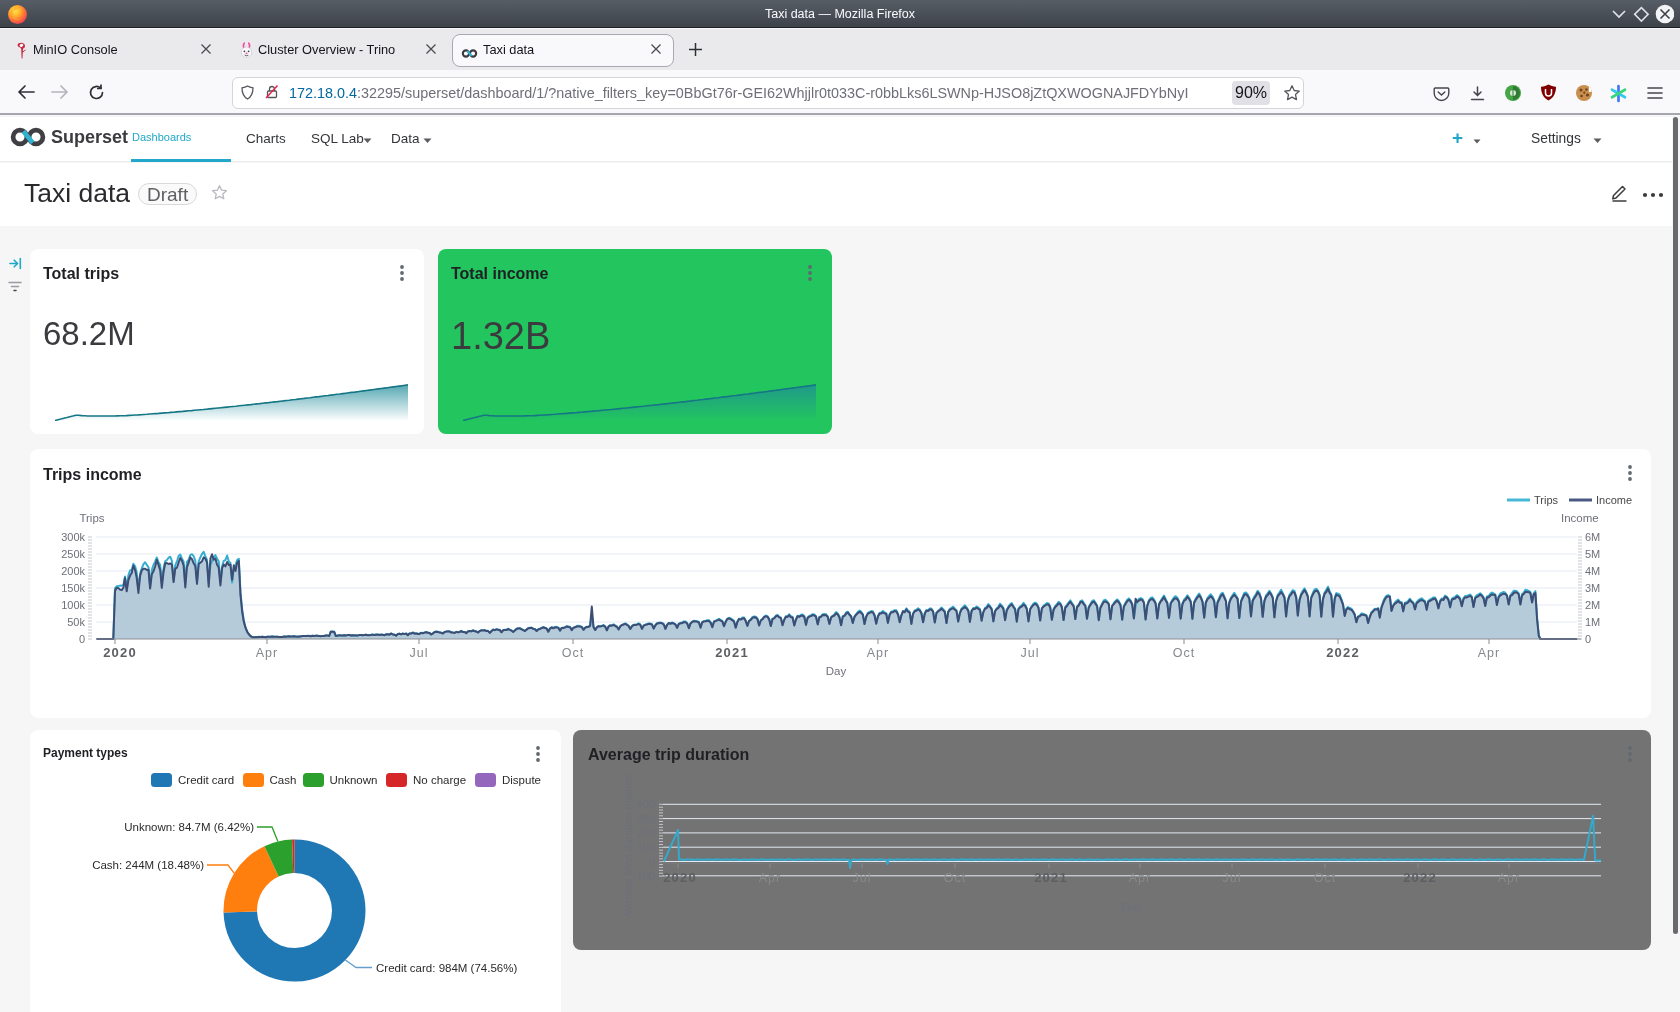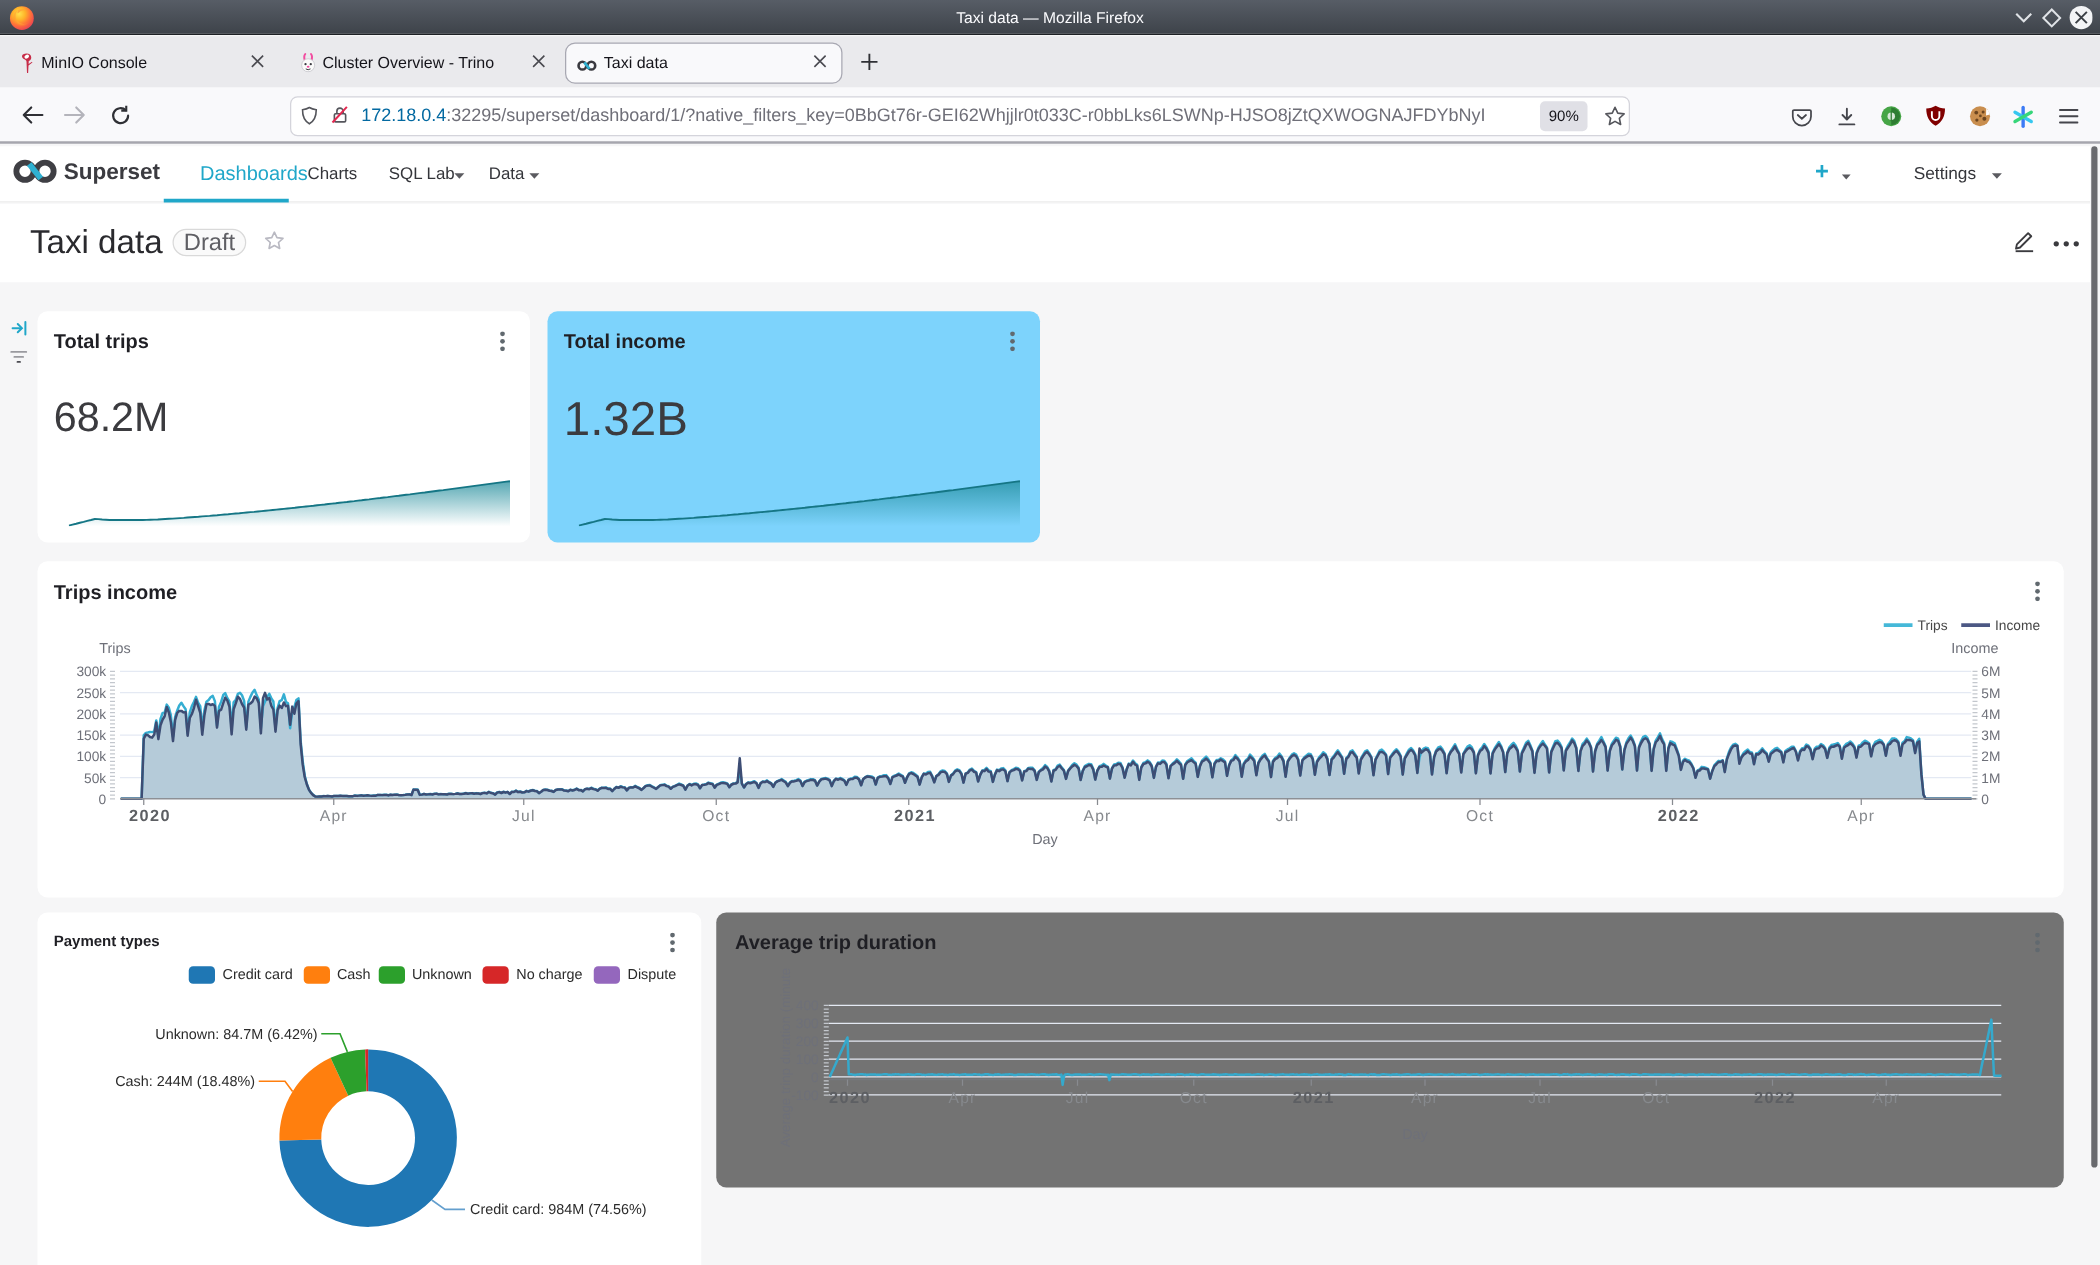--- a/index.html
+++ b/index.html
@@ -87,21 +87,21 @@
   <div class="abs" style="left:232px;top:7px;width:1072px;height:32px;background:#ffffff;border:1px solid #d4d4db;border-radius:6px;"></div>
   <div class="abs" style="left:241px;top:15px;"><svg width="13" height="15" viewBox="0 0 13 15">
         <path d="M6.5 1 C8 2 10.2 2.6 12 2.8 C12 7.5 10.5 11.8 6.5 14 C2.5 11.8 1 7.5 1 2.8 C2.8 2.6 5 2 6.5 1 Z" fill="none" stroke="#55565c" stroke-width="1.3"></path>
       </svg></div>
   <div class="abs" style="left:264px;top:14px;"><svg width="16" height="16" viewBox="0 0 16 16">
         <rect x="3.5" y="7" width="9" height="6.5" rx="1" fill="none" stroke="#55565c" stroke-width="1.3"></rect>
         <path d="M5.5 7 V5 a2.5 2.5 0 0 1 5 0 v2" fill="none" stroke="#55565c" stroke-width="1.3"></path>
         <line x1="2" y1="14" x2="13.5" y2="1.5" stroke="#e22850" stroke-width="1.6"></line>
       </svg></div>
   <div class="abs" style="left:289px;top:15px;font-size:14.4px;color:#6f6f78;white-space:nowrap;"><span style="color:#0369a1;">172.18.0.4</span>:32295/superset/dashboard/1/?native_filters_key=0BbGt76r-GEI62Whjjlr0t033C-r0bbLks6LSWNp-HJSO8jZtQXWOGNAJFDYbNyI</div>
-  <div class="abs" style="left:1232px;top:11px;width:38px;height:24px;background:#e0e0e6;border-radius:4px;text-align:center;line-height:24px;font-size:12px;color:#15141a;">90%</div>
+  <div class="abs" style="left:1232px;top:11px;width:38px;height:24px;background:#e0e0e6;border-radius:4px;text-align:center;line-height:24px;font-size:16px;color:#15141a;">90%</div>
   <div class="abs" style="left:1283px;top:14px;"><svg width="18" height="18" viewBox="0 0 18 18">
         <path d="M9 1.8 L11.2 6.5 16.3 7.1 12.5 10.6 13.5 15.6 9 13.1 4.5 15.6 5.5 10.6 1.7 7.1 6.8 6.5 Z" fill="none" stroke="#55565c" stroke-width="1.3" stroke-linejoin="round"></path>
       </svg></div>
   <div class="abs" style="left:1433px;top:15px;"><svg width="17" height="17" viewBox="0 0 17 17">
         <path d="M2.2 3 h12.6 a1 1 0 0 1 1 1 v4.2 a7.3 7.3 0 0 1 -14.6 0 V4 a1 1 0 0 1 1 -1 Z" fill="none" stroke="#45464c" stroke-width="1.4"></path>
         <path d="M5.2 7 l3.3 3 3.3 -3" fill="none" stroke="#45464c" stroke-width="1.4" stroke-linecap="round"></path>
       </svg></div>
   <div class="abs" style="left:1469px;top:15px;"><svg width="17" height="17" viewBox="0 0 17 17">
         <path d="M8.5 2 v8 M5 7 l3.5 3.6 L12 7" fill="none" stroke="#45464c" stroke-width="1.5" stroke-linecap="round" stroke-linejoin="round"></path>
         <path d="M2.5 14.5 h12" stroke="#45464c" stroke-width="1.5" stroke-linecap="round"></path>
@@ -141,21 +141,21 @@
       </svg></div>
 </div>
 
 <div class="abs" style="left:0;top:117px;width:1672px;height:45px;background:#fff;border-bottom:1px solid #ececec;">
   <svg class="abs" style="left:9px;top:9px" width="38" height="22" viewBox="0 0 38 22">
     <circle cx="11" cy="11" r="6.9" fill="none" stroke="#3f3f44" stroke-width="4.7"></circle>
     <circle cx="27" cy="11" r="6.9" fill="none" stroke="#3f3f44" stroke-width="4.7"></circle>
     <line x1="14.4" y1="5.2" x2="23.6" y2="16.8" stroke="#2fb1d2" stroke-width="4.7"></line>
   </svg>
   <div class="abs" style="left:51px;top:10px;font-size:18px;font-weight:bold;color:#3b3b40;letter-spacing:0px;">Superset</div>
-  <div class="abs" style="left:160px;top:14px;font-size:16px;color:#20a7c9;">Dashboards</div>
+  <div class="abs" style="left:132px;top:14px;font-size:11px;color:#20a7c9;">Dashboards</div>
   <div class="abs" style="left:131px;top:42px;width:100px;height:3px;background:#20a7c9;"></div>
   <div class="abs" style="left:246px;top:14px;font-size:13.5px;color:#34353a;">Charts</div>
   <div class="abs" style="left:311px;top:14px;font-size:13.5px;color:#34353a;">SQL Lab</div>
   <svg class="abs" style="left:363px;top:21px" width="9" height="6">
       <path d="M0.5 0.5 L4.5 5 L8.5 0.5 Z" fill="#5b5b60"></path>
     </svg>
   <div class="abs" style="left:391px;top:14px;font-size:13.5px;color:#34353a;">Data</div>
   <svg class="abs" style="left:423px;top:21px" width="9" height="6">
       <path d="M0.5 0.5 L4.5 5 L8.5 0.5 Z" fill="#5b5b60"></path>
     </svg>
@@ -215,21 +215,21 @@
           <linearGradient id="sg1" x1="0" y1="0" x2="0" y2="1">
             <stop offset="0" stop-color="#1f8b9a" stop-opacity="0.75"></stop>
             <stop offset="1" stop-color="#1f8b9a" stop-opacity="0"></stop>
           </linearGradient>
         </defs>
       <polygon points="0.0,37.5 3.0,36.7 5.9,36.0 8.9,35.2 11.9,34.5 14.8,33.7 17.8,33.0 20.8,32.2 23.7,32.3 26.7,32.6 29.7,32.8 32.6,33.0 35.6,33.0 38.6,33.0 41.5,33.0 44.5,33.0 47.5,33.0 50.4,33.0 53.4,33.0 56.4,33.0 59.3,33.0 62.3,32.9 65.3,32.8 68.2,32.7 71.2,32.6 74.2,32.4 77.1,32.2 80.1,32.0 83.1,31.9 86.0,31.7 89.0,31.5 92.0,31.3 94.9,31.0 97.9,30.8 100.9,30.6 103.8,30.4 106.8,30.1 109.8,29.9 112.7,29.7 115.7,29.4 118.7,29.2 121.6,28.9 124.6,28.6 127.6,28.4 130.5,28.1 133.5,27.8 136.5,27.6 139.4,27.3 142.4,27.0 145.4,26.7 148.3,26.5 151.3,26.2 154.3,25.9 157.2,25.6 160.2,25.3 163.2,25.0 166.1,24.7 169.1,24.4 172.1,24.1 175.0,23.8 178.0,23.5 180.9,23.2 183.9,22.8 186.9,22.5 189.8,22.2 192.8,21.9 195.8,21.6 198.7,21.2 201.7,20.9 204.7,20.6 207.6,20.2 210.6,19.9 213.6,19.6 216.5,19.2 219.5,18.9 222.5,18.6 225.4,18.2 228.4,17.9 231.4,17.5 234.3,17.2 237.3,16.8 240.3,16.5 243.2,16.1 246.2,15.7 249.2,15.4 252.1,15.0 255.1,14.7 258.1,14.3 261.0,13.9 264.0,13.6 267.0,13.2 269.9,12.8 272.9,12.5 275.9,12.1 278.8,11.7 281.8,11.3 284.8,11.0 287.7,10.6 290.7,10.2 293.7,9.8 296.6,9.4 299.6,9.1 302.6,8.7 305.5,8.3 308.5,7.9 311.5,7.5 314.4,7.1 317.4,6.7 320.4,6.3 323.3,5.9 326.3,5.5 329.3,5.1 332.2,4.7 335.2,4.3 338.2,3.9 341.1,3.5 344.1,3.1 347.1,2.7 350.0,2.3 353.0,1.9 353.0,38.0 0.0,38.0" fill="url(#sg1)"></polygon>
       <polyline points="0.0,37.5 3.0,36.7 5.9,36.0 8.9,35.2 11.9,34.5 14.8,33.7 17.8,33.0 20.8,32.2 23.7,32.3 26.7,32.6 29.7,32.8 32.6,33.0 35.6,33.0 38.6,33.0 41.5,33.0 44.5,33.0 47.5,33.0 50.4,33.0 53.4,33.0 56.4,33.0 59.3,33.0 62.3,32.9 65.3,32.8 68.2,32.7 71.2,32.6 74.2,32.4 77.1,32.2 80.1,32.0 83.1,31.9 86.0,31.7 89.0,31.5 92.0,31.3 94.9,31.0 97.9,30.8 100.9,30.6 103.8,30.4 106.8,30.1 109.8,29.9 112.7,29.7 115.7,29.4 118.7,29.2 121.6,28.9 124.6,28.6 127.6,28.4 130.5,28.1 133.5,27.8 136.5,27.6 139.4,27.3 142.4,27.0 145.4,26.7 148.3,26.5 151.3,26.2 154.3,25.9 157.2,25.6 160.2,25.3 163.2,25.0 166.1,24.7 169.1,24.4 172.1,24.1 175.0,23.8 178.0,23.5 180.9,23.2 183.9,22.8 186.9,22.5 189.8,22.2 192.8,21.9 195.8,21.6 198.7,21.2 201.7,20.9 204.7,20.6 207.6,20.2 210.6,19.9 213.6,19.6 216.5,19.2 219.5,18.9 222.5,18.6 225.4,18.2 228.4,17.9 231.4,17.5 234.3,17.2 237.3,16.8 240.3,16.5 243.2,16.1 246.2,15.7 249.2,15.4 252.1,15.0 255.1,14.7 258.1,14.3 261.0,13.9 264.0,13.6 267.0,13.2 269.9,12.8 272.9,12.5 275.9,12.1 278.8,11.7 281.8,11.3 284.8,11.0 287.7,10.6 290.7,10.2 293.7,9.8 296.6,9.4 299.6,9.1 302.6,8.7 305.5,8.3 308.5,7.9 311.5,7.5 314.4,7.1 317.4,6.7 320.4,6.3 323.3,5.9 326.3,5.5 329.3,5.1 332.2,4.7 335.2,4.3 338.2,3.9 341.1,3.5 344.1,3.1 347.1,2.7 350.0,2.3 353.0,1.9" fill="none" stroke="#157685" stroke-width="1.6"></polyline>
     </svg>
   </div>
 
-  <div class="abs" style="left:438px;top:23px;width:394px;height:185px;background:#7dd3fc;border-radius:8px;">
+  <div class="abs" style="left:438px;top:23px;width:394px;height:185px;background:#22c55e;border-radius:8px;">
     <div class="abs" style="left:13px;top:16px;font-size:16px;font-weight:bold;color:#1f1f24;">Total income</div>
     <div class="abs" style="left:370px;top:16px;"><svg width="4" height="16" viewBox="0 0 4 16">
           <circle cx="2" cy="2" r="1.9" fill="#61696f"></circle>
           <circle cx="2" cy="8" r="1.9" fill="#61696f"></circle>
           <circle cx="2" cy="14" r="1.9" fill="#61696f"></circle>
         </svg></div>
     <div class="abs" style="left:13px;top:66px;font-size:38px;color:#3b3b3f;">1.32B</div>
     <svg class="abs" style="left:25px;top:134px" width="353" height="38">
       <defs>
           <linearGradient id="sg2" x1="0" y1="0" x2="0" y2="1">

